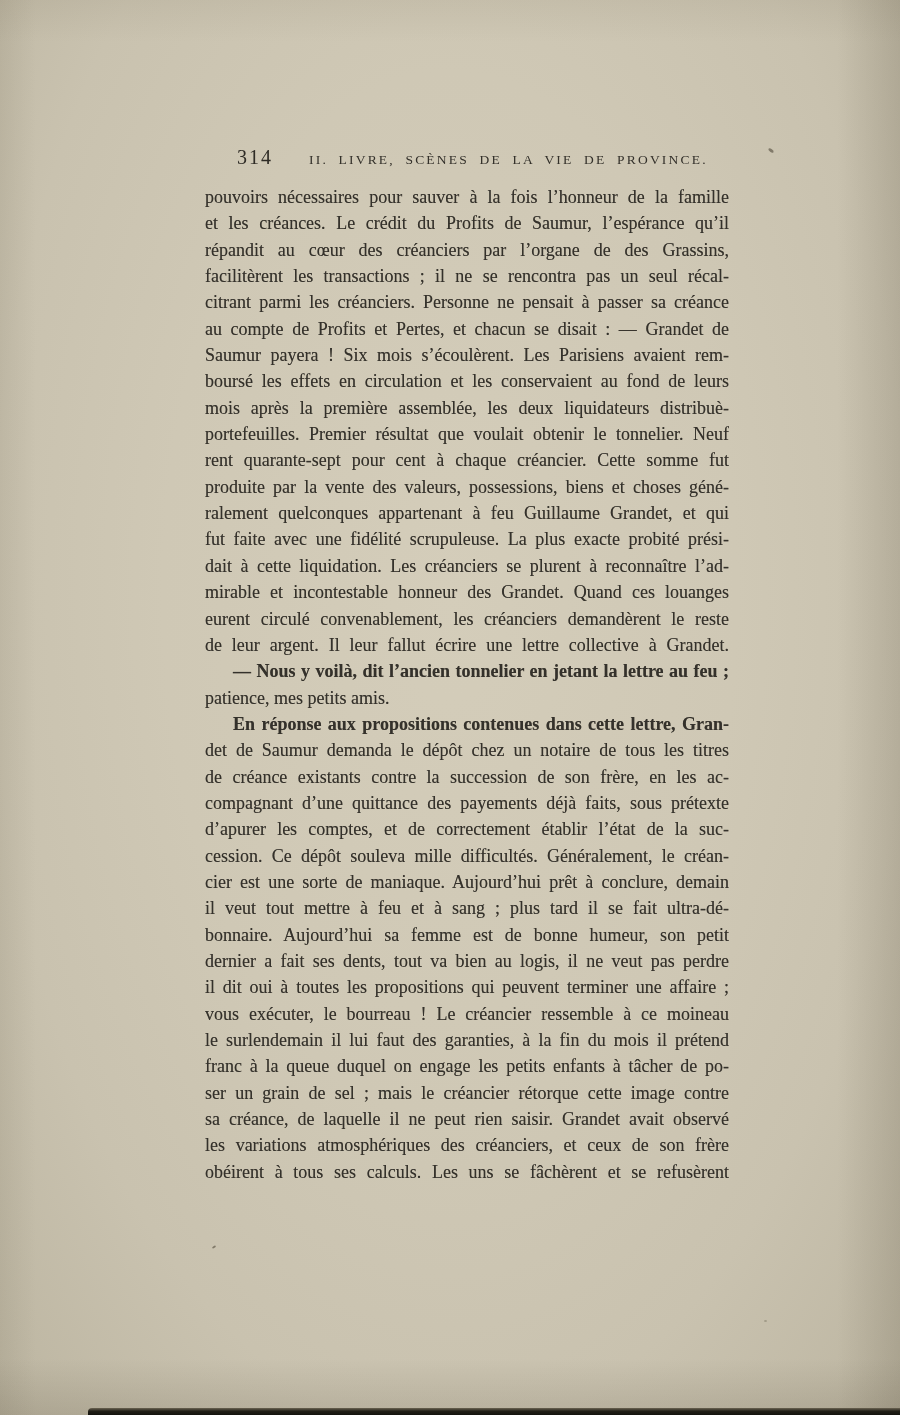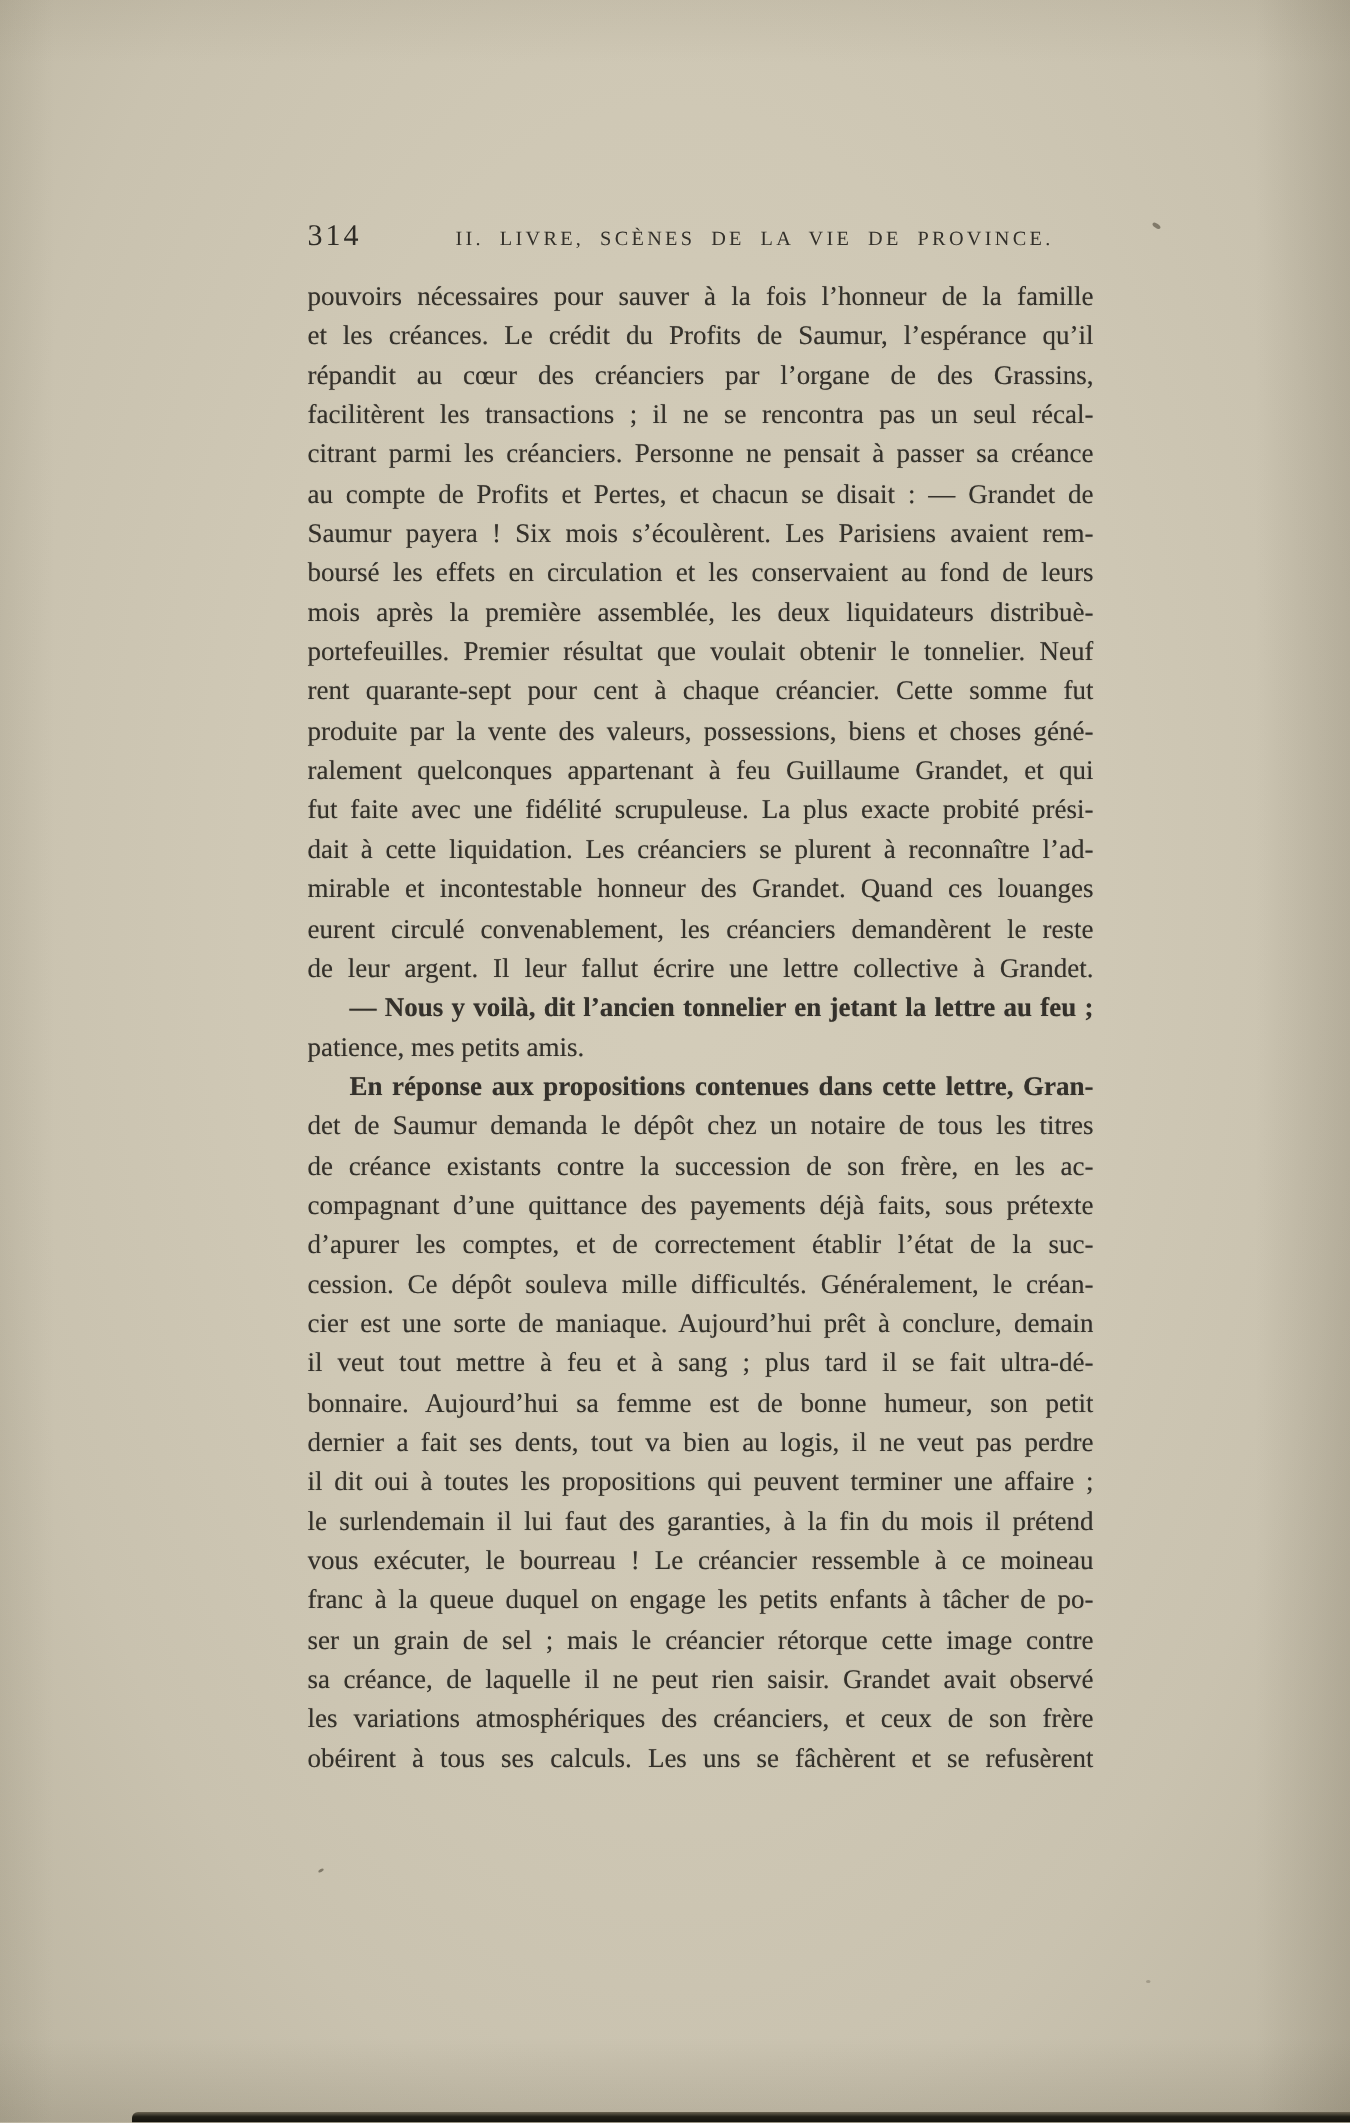--- a/index.html
+++ b/index.html
@@ -35,30 +35,31 @@
     position: absolute;
     left: 205px;
     top: 146px;
     width: 524px;
     color: #33302a;
   }
   .header-row {
     display: flex;
     align-items: baseline;
     margin-bottom: 15px;
+    margin-left: 32px;
   }
   .pagenum {
     width: 72px;
     font-size: 20px;
     letter-spacing: 2px;
     color: #2f2c26;
   }
   .running {
     flex: 1;
-    text-align: center;
+    text-align: left;
     font-size: 13.5px;
     letter-spacing: 2.2px;
     word-spacing: 5px;
     color: #33302a;
     white-space: nowrap;
   }
   .text-block {
     font-size: 18px;
     line-height: 26.35px;
     color: #34312b;
@@ -127,22 +128,22 @@
           <div class="tline">det de Saumur demanda le dépôt chez un notaire de tous les titres</div>
           <div class="tline">de créance existants contre la succession de son frère, en les ac-</div>
           <div class="tline">compagnant d’une quittance des payements déjà faits, sous prétexte</div>
           <div class="tline">d’apurer les comptes, et de correctement établir l’état de la suc-</div>
           <div class="tline">cession. Ce dépôt souleva mille difficultés. Généralement, le créan-</div>
           <div class="tline">cier est une sorte de maniaque. Aujourd’hui prêt à conclure, demain</div>
           <div class="tline">il veut tout mettre à feu et à sang ; plus tard il se fait ultra-dé-</div>
           <div class="tline">bonnaire. Aujourd’hui sa femme est de bonne humeur, son petit</div>
           <div class="tline">dernier a fait ses dents, tout va bien au logis, il ne veut pas perdre</div>
           <div class="tline">il dit oui à toutes les propositions qui peuvent terminer une affaire ;</div>
+          <div class="tline">vous exécuter, le bourreau ! Le créancier ressemble à ce moineau</div>
           <div class="tline">le surlendemain il lui faut des garanties, à la fin du mois il prétend</div>
-          <div class="tline">vous exécuter, le bourreau ! Le créancier ressemble à ce moineau</div>
           <div class="tline">franc à la queue duquel on engage les petits enfants à tâcher de po-</div>
           <div class="tline">ser un grain de sel ; mais le créancier rétorque cette image contre</div>
           <div class="tline">sa créance, de laquelle il ne peut rien saisir. Grandet avait observé</div>
           <div class="tline">les variations atmosphériques des créanciers, et ceux de son frère</div>
           <div class="tline">obéirent à tous ses calculs. Les uns se fâchèrent et se refusèrent</div>
         </div>
       </div>
   </div>
   <div class="speck a"></div>
   <div class="speck b"></div>

